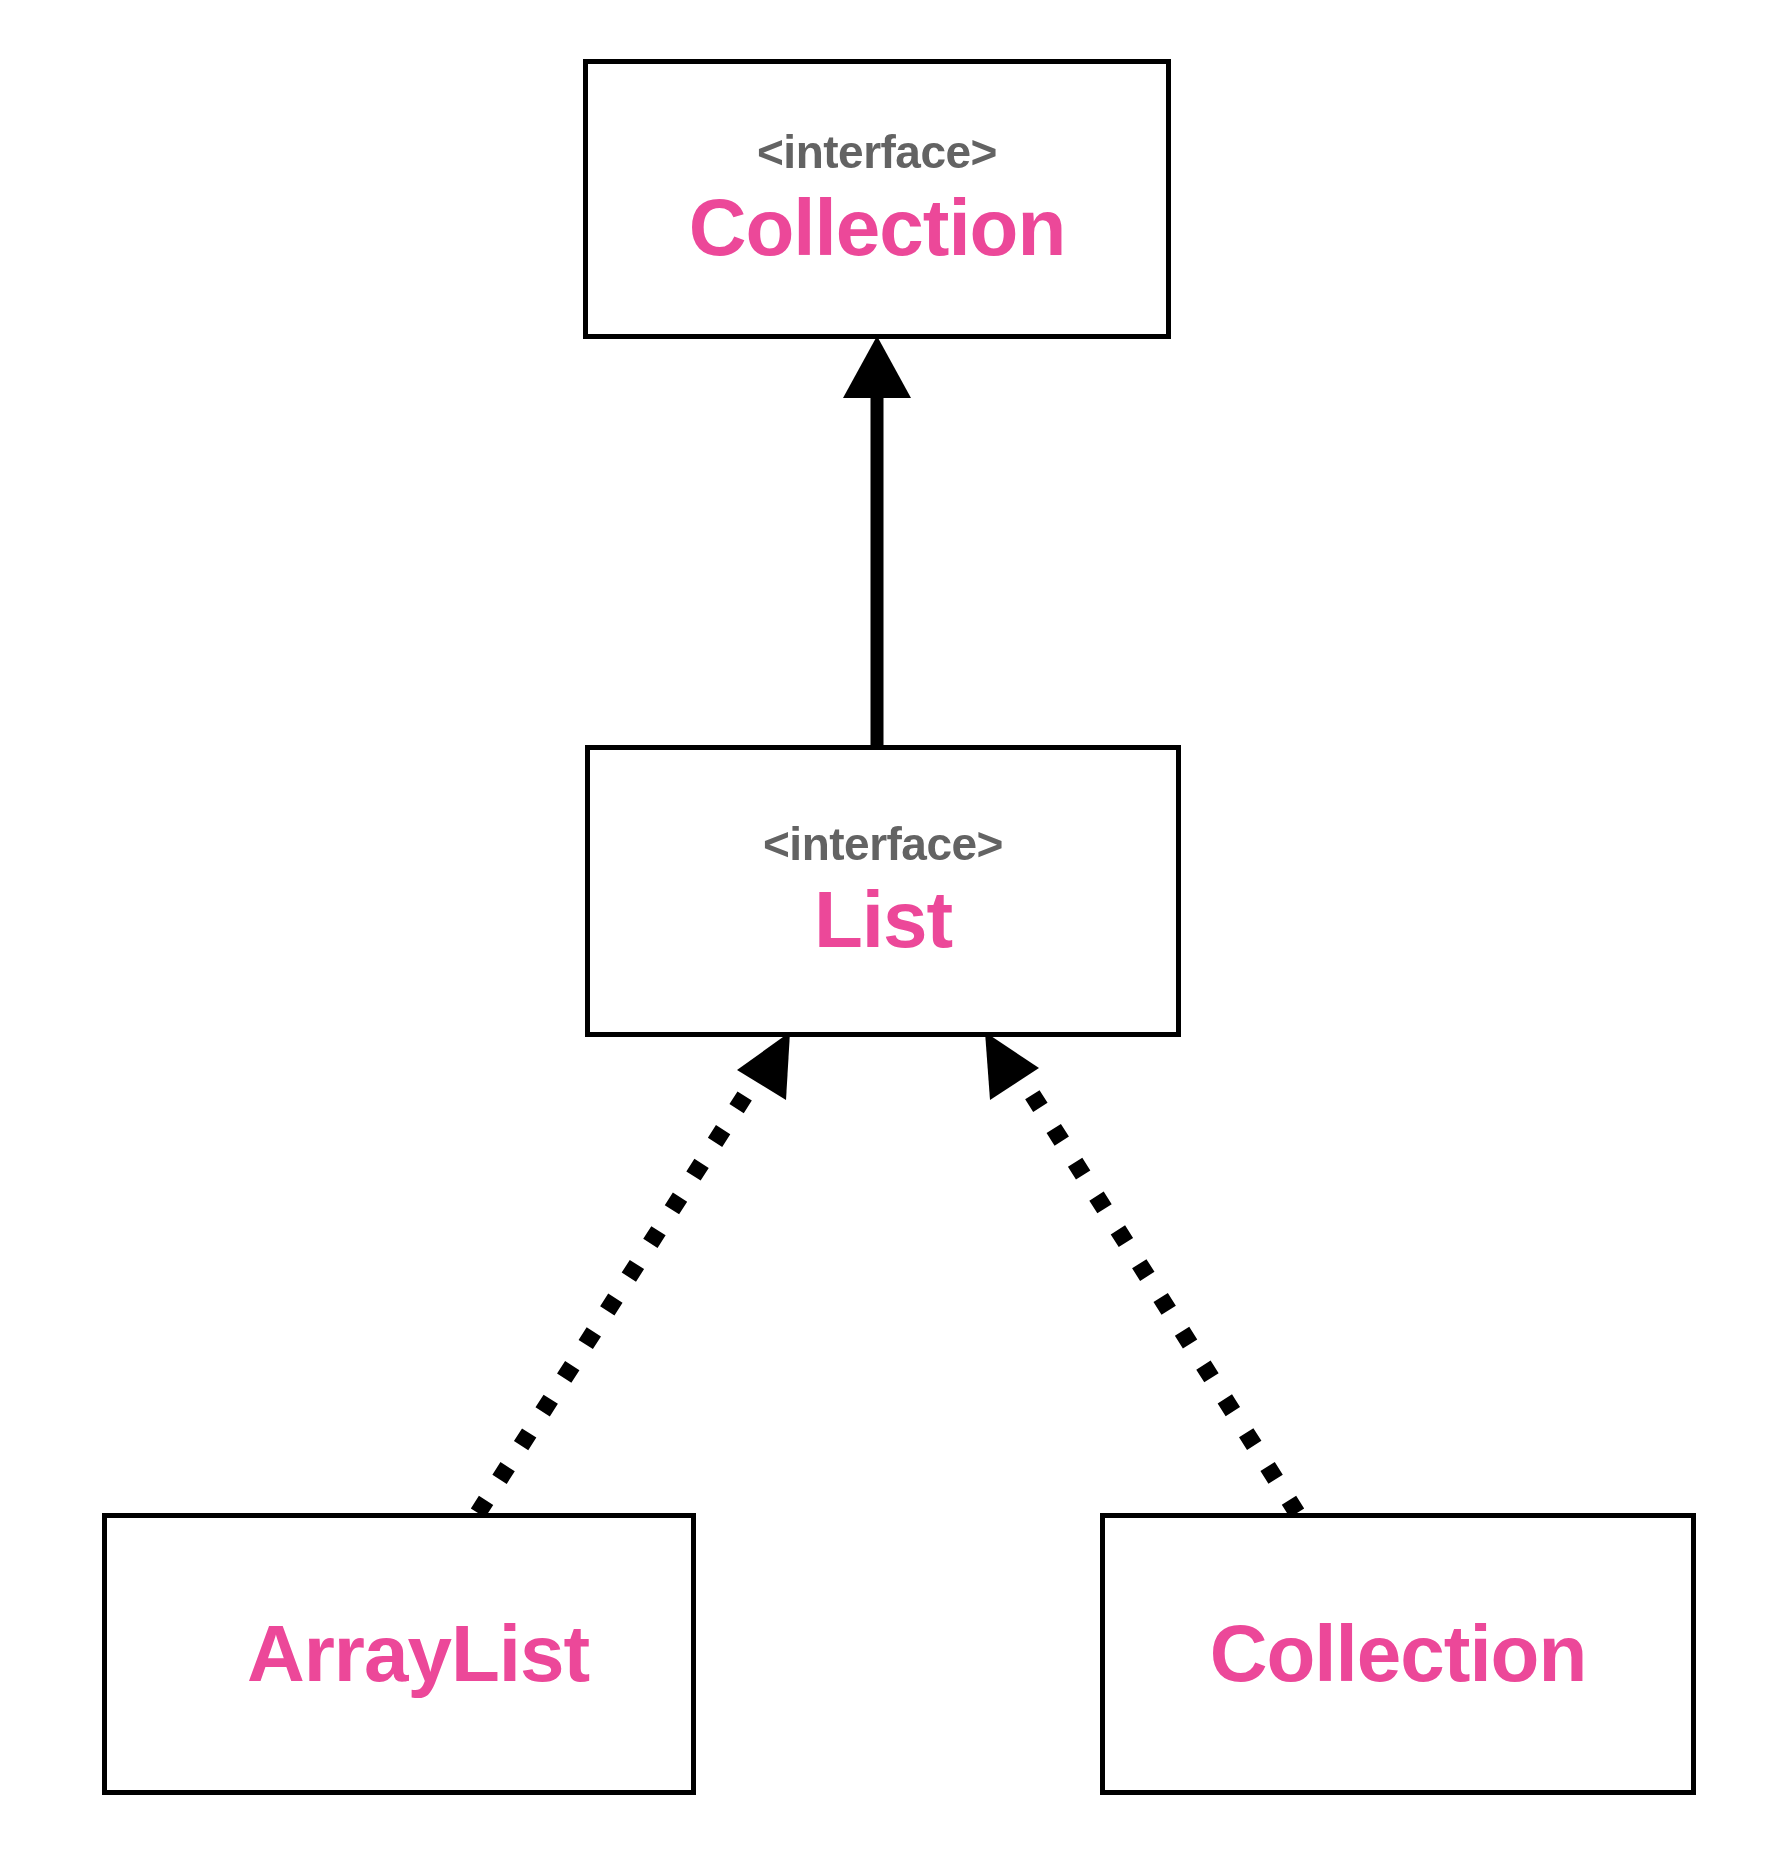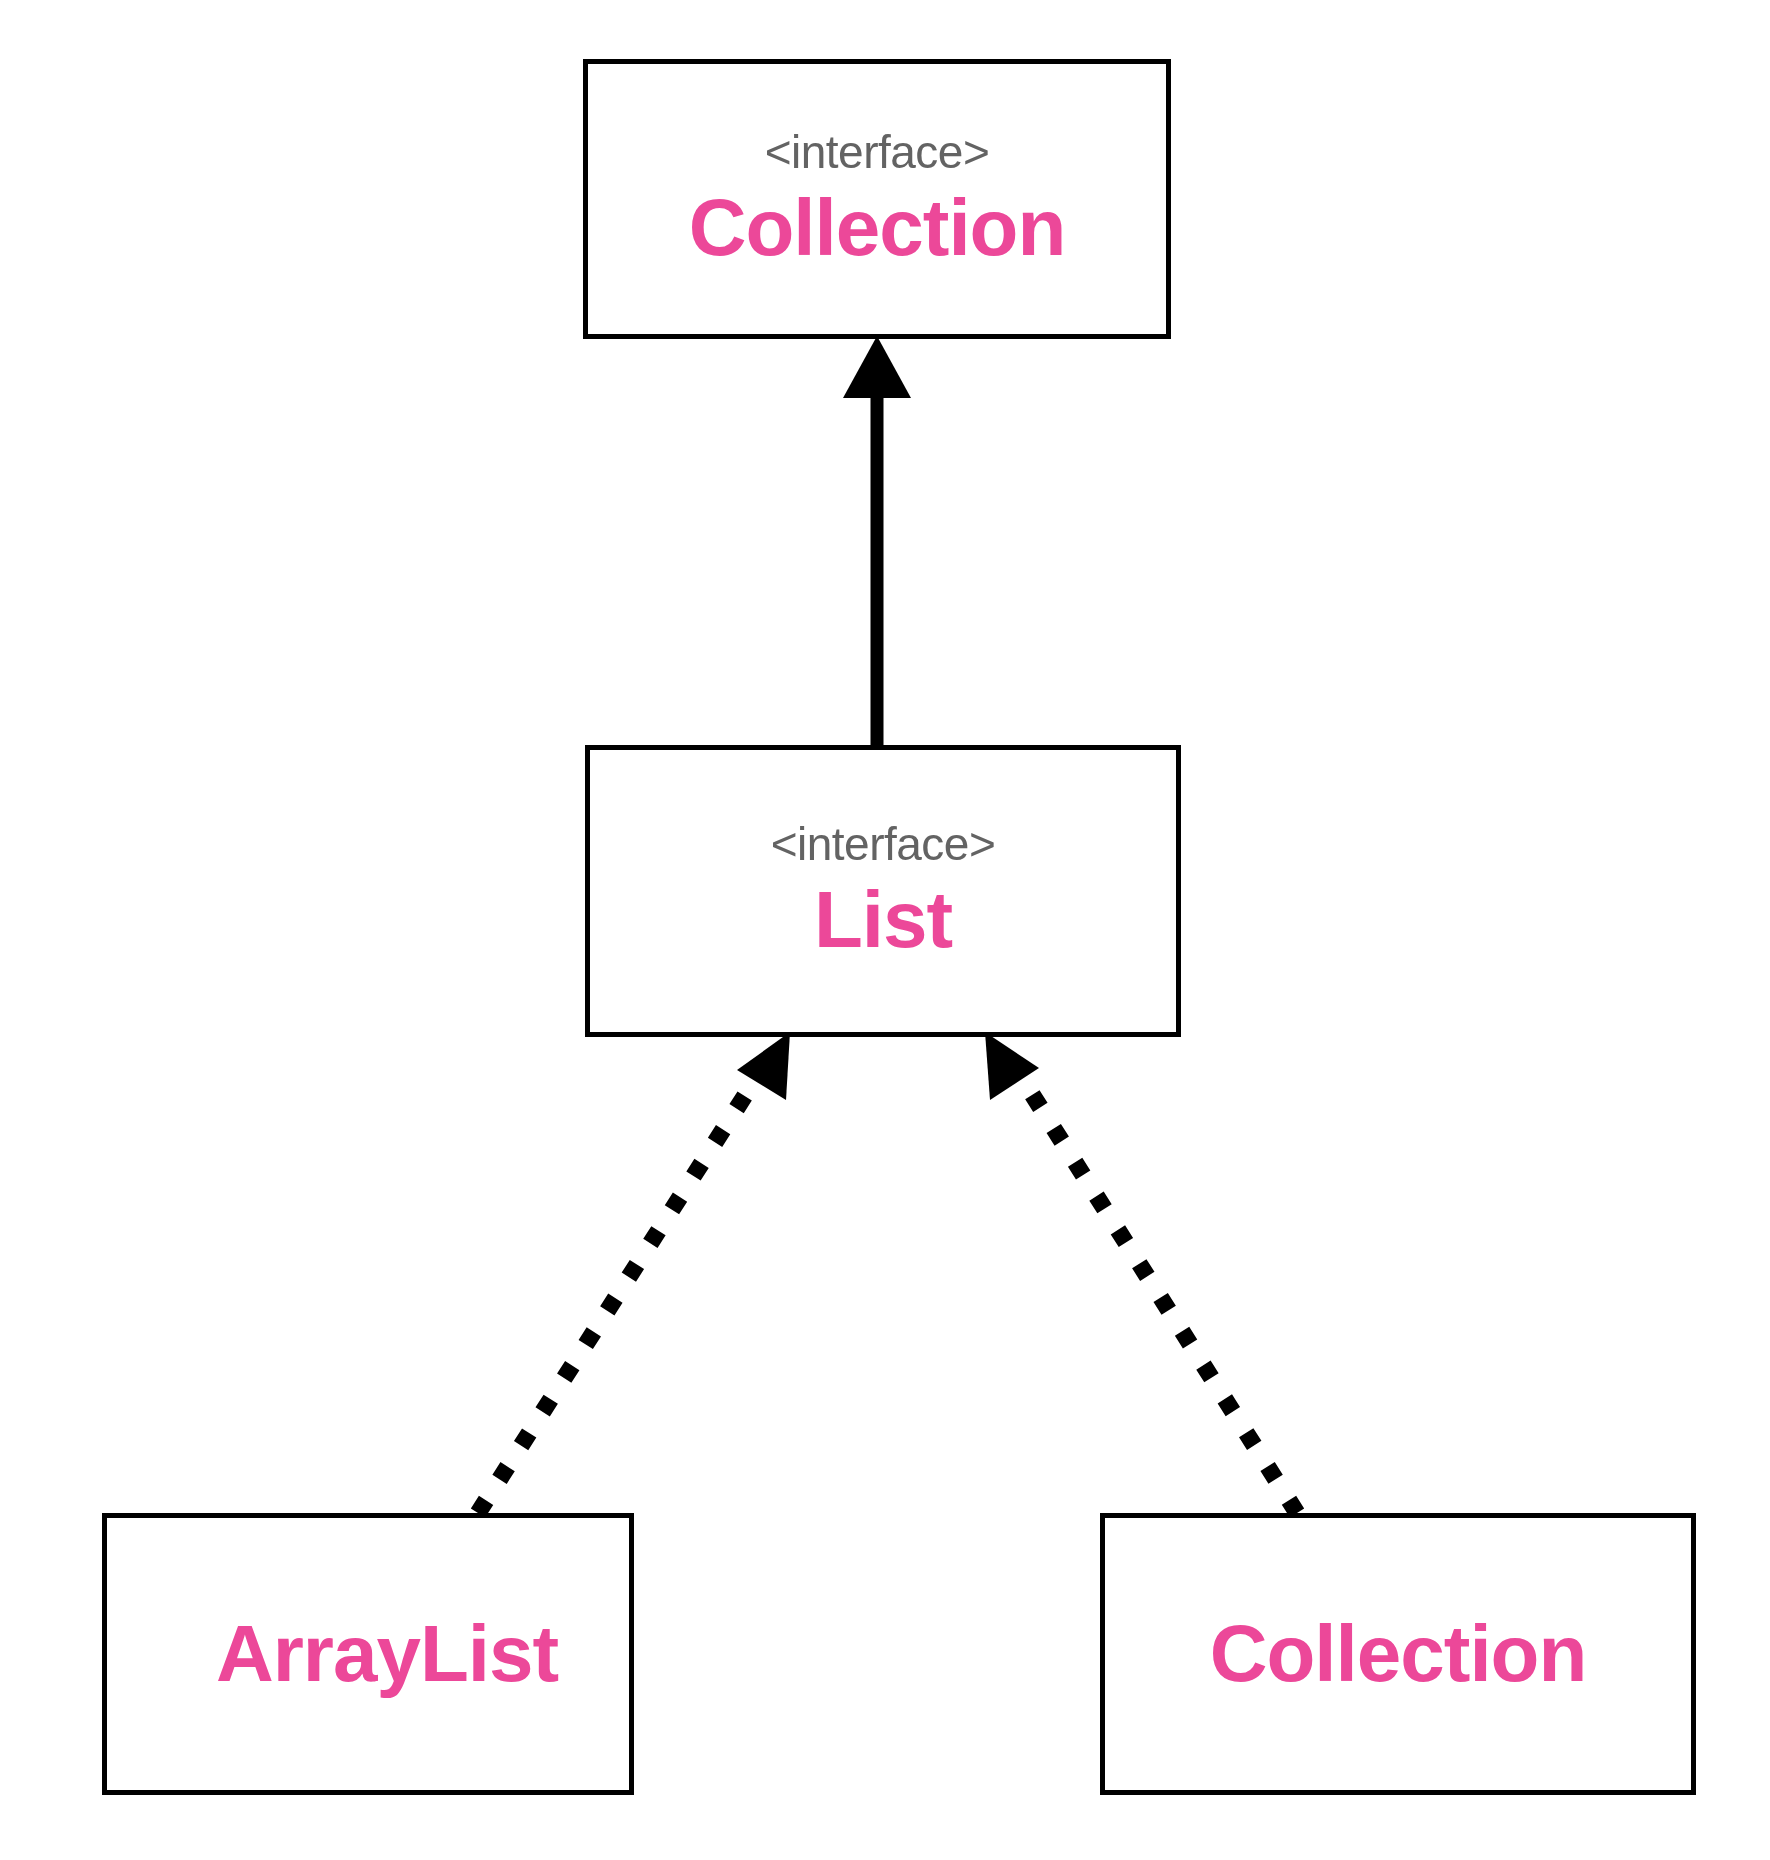--- a/index.html
+++ b/index.html
@@ -26,21 +26,21 @@
     background: #ffffff;
     border: 5px solid #000000;
     display: flex;
     flex-direction: column;
     align-items: center;
     justify-content: center;
     z-index: 3;
   }
   .stereotype {
     color: #636363;
-    font-weight: normal;
+    font-weight: bold;
     font-size: 46px;
     line-height: 1.05;
     letter-spacing: -0.5px;
     white-space: nowrap;
   }
   .classname {
     color: #ec4899;
     font-weight: bold;
     font-size: 80px;
     line-height: 1.05;
@@ -53,21 +53,21 @@
   }
 
   
   #box-collection {
     left: 583px;  top: 59px;   width: 588px;  height: 280px;
   }
   #box-list {
     left: 585px;  top: 745px;  width: 596px;  height: 292px;
   }
   #box-arraylist {
-    left: 102px;  top: 1513px; width: 532px;  height: 282px; padding-left: 38px;
+    left: 102px;  top: 1513px; width: 594px;  height: 282px; padding-left: 38px;
   }
   #box-linkedlist {
     left: 1100px; top: 1513px; width: 596px;  height: 282px;
   }
 
   
   #connectors {
     position: absolute;
     left: 0; top: 0;
     width: 1770px;

